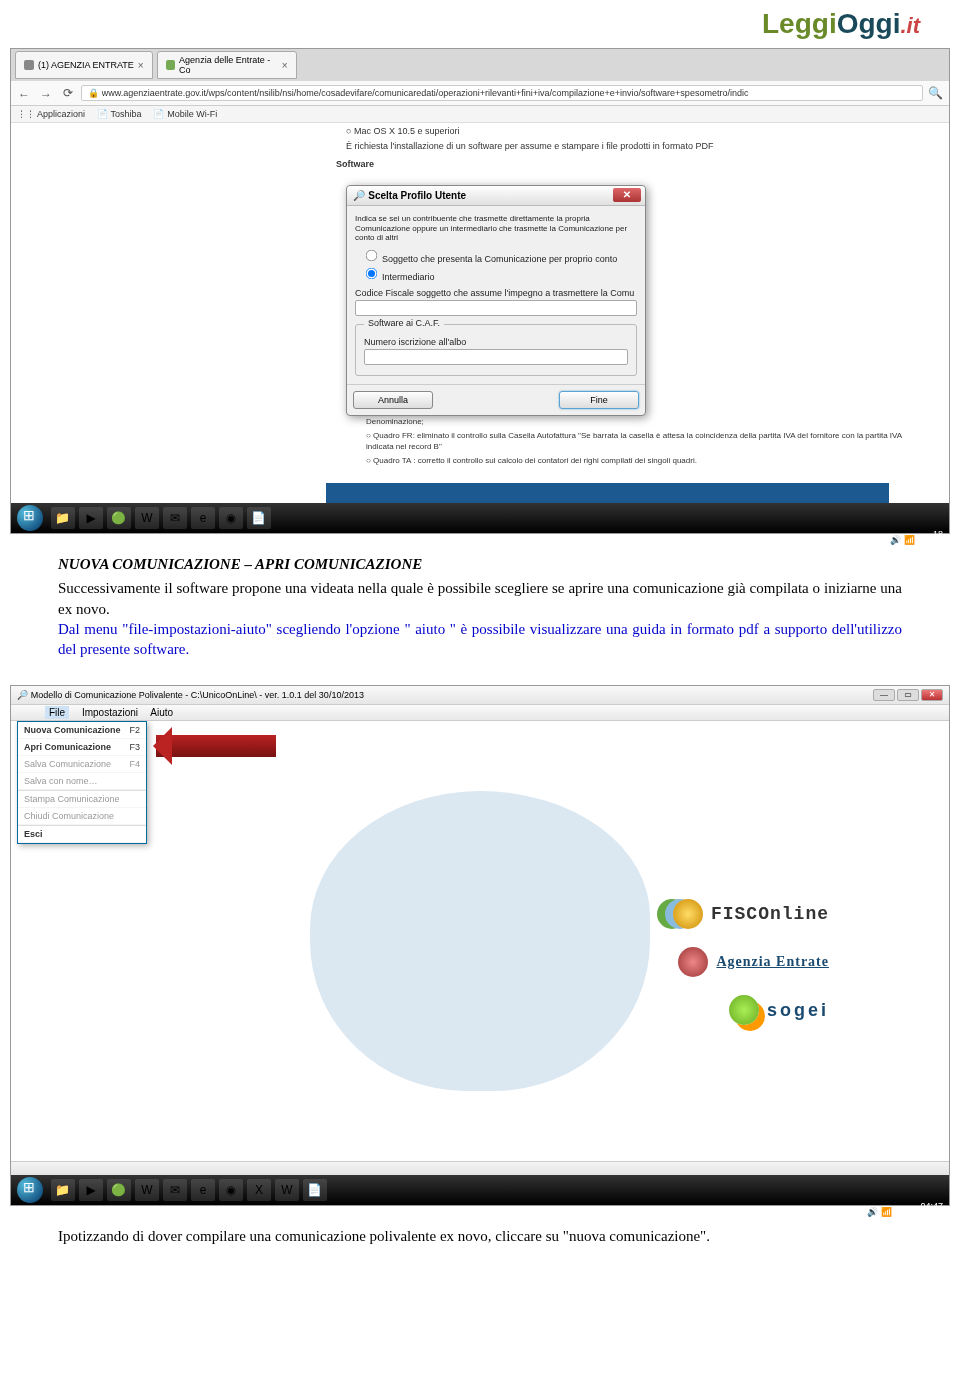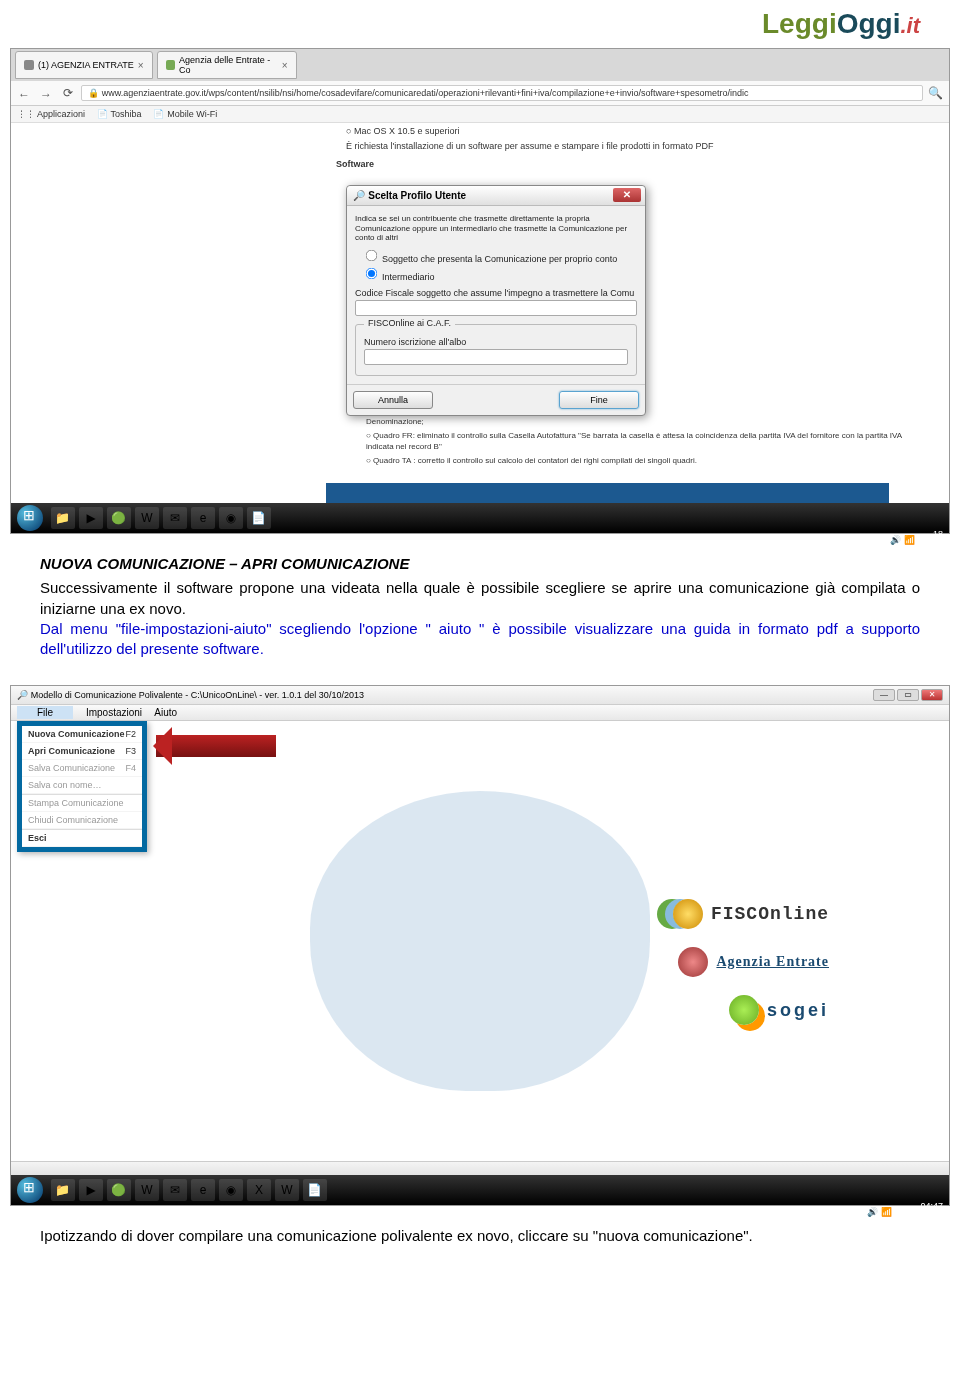--- a/index.html
+++ b/index.html
@@ -38,32 +38,32 @@
 .dlg-btn.primary { border-color: #5aa3d0; box-shadow: 0 0 2px #5aa3d0; }
 .finetext { position: absolute; left: 345px; top: 290px; width: 560px; font-size: 8px; color: #333; line-height: 1.3; }
 .finetext .item { margin: 4px 0; padding-left: 10px; }
 .bluebar { position: absolute; bottom: 0; left: 315px; right: 60px; height: 20px; background: #1c5990; }
 .taskbar { background: linear-gradient(#333,#000); height: 30px; display: flex; align-items: center; padding: 0 6px; position: relative; }
 .start-orb { width: 26px; height: 26px; border-radius: 50%; background: radial-gradient(circle at 30% 30%, #5bd, #036); margin-right: 6px; position: relative; }
 .start-orb::after { content: "⊞"; position: absolute; color: #fff; font-size: 14px; left: 6px; top: 2px; }
 .tb-icon { width: 24px; height: 22px; background: rgba(255,255,255,0.12); margin: 0 2px; border-radius: 2px; display:flex; align-items:center; justify-content:center; font-size:12px; }
 .tb-right { position: absolute; right: 6px; display: flex; align-items: center; gap: 6px; color: #fff; font-size: 9px; margin-top: 43px; }
 .clock { text-align: right; line-height: 1.1; font-size: 9px; }
-.doc-text { padding: 20px 40px; font-family: Liberation Sans, sans-serif; font-size: 15px; line-height: 1.35; text-align: justify; }
+.doc-text { padding: 20px 58px; font-family: Liberation Serif, serif; font-size: 15px; line-height: 1.35; text-align: justify; }
 .doc-text h3 { font-style: italic; font-weight: bold; font-size: 15px; margin-bottom: 4px; }
 .app-frame { margin: 6px 10px 0; border: 1px solid #999; background: #efefef; }
 .app-titlebar { background: linear-gradient(#f9f9f9,#e6e6e6); padding: 3px 6px; font-size: 9px; border-bottom: 1px solid #ccc; display: flex; align-items: center; justify-content: space-between; }
 .win-btns { display: flex; gap: 2px; }
 .win-btn { width: 22px; height: 12px; background: #ddd; border: 1px solid #aaa; font-size: 8px; text-align: center; border-radius: 2px; }
 .win-btn.cls { background: linear-gradient(#e77,#b33); color: #fff; }
 .app-menubar { background: linear-gradient(#fafafa,#e8e8e8); padding: 2px 6px; font-size: 10px; border-bottom: 1px solid #ccc; }
 .app-menubar span { margin-right: 10px; }
-.app-menubar .hl { background: #cde2f5; padding: 1px 20px; }
+.app-menubar .hl { background: #cde2f5; padding: 1px 4px; margin-left: 28px; }
 .app-body { position: relative; background: #fff; height: 440px; overflow: hidden; }
-.dropdown { position: absolute; top: 0; left: 6px; width: 130px; background: #fff; border: 5px solid #0369a1; box-shadow: 2px 2px 6px rgba(0,0,0,0.3); z-index: 5; }
+.dropdown { position: absolute; top: 0; left: 6px; width: 130px; background: #fff; border: 1px solid #0369a1; box-shadow: 2px 2px 6px rgba(0,0,0,0.3); z-index: 5; }
 .dropdown .item { padding: 3px 6px; font-size: 9px; border-bottom: 1px solid #f4f4f4; display: flex; justify-content: space-between; color: #333; }
 .dropdown .item.dis { color: #999; }
 .dropdown .sep { height: 1px; background: #ddd; }
 .arrow { position: absolute; top: 14px; left: 145px; width: 120px; height: 22px; background: linear-gradient(#b22,#711); z-index: 4; }
 .arrow::before { content: ""; position: absolute; left: -22px; top: -8px; border: 19px solid transparent; border-right-color: #b22; }
 .bg-logos { position: absolute; right: 120px; top: 160px; text-align: right; }
 .logo-row { margin: 18px 0; font-size: 18px; font-weight: bold; letter-spacing: 1px; display:flex; align-items:center; justify-content:flex-end; gap:8px;}
 .logo-row .blob { width: 30px; height: 30px; border-radius: 50%; display: inline-block; }
 .bg-shape { position: absolute; left: 50%; top: 50%; transform: translate(-50%,-50%); width: 340px; height: 300px; background: #d5e3ef; border-radius: 60% 60% 55% 55% / 55% 50% 60% 60%; opacity: 0.85; z-index: 1; }
 .app-status { background: linear-gradient(#f4f4f4,#e4e4e4); height: 14px; border-top: 1px solid #ccc; }
@@ -112,21 +112,21 @@
         🔎 <span>Scelta Profilo Utente</span>
         <div class="dlg-close">✕</div>
       </div>
       <div class="dlg-body">
         <div class="intro">Indica se sei un contribuente che trasmette direttamente la propria Comunicazione oppure un intermediario che trasmette la Comunicazione per conto di altri</div>
         <div class="radio-row"><input type="radio" style=""><span>Soggetto che presenta la Comunicazione per proprio conto</span></div>
         <div class="radio-row"><input type="radio" checked="" style=""><span>Intermediario</span></div>
         <div class="dlg-label">Codice Fiscale soggetto che assume l'impegno a trasmettere la Comu</div>
         <input class="dlg-input" style="">
         <div class="fieldset">
-          <div class="legend">FISCOnline ai C.A.F.</div>
+          <div class="legend">Software ai C.A.F.</div>
           <div class="dlg-label">Numero iscrizione all'albo</div>
           <input class="dlg-input" style="">
         </div>
       </div>
       <div class="dlg-buttons">
         <div class="dlg-btn">Annulla</div>
         <div class="dlg-btn primary">Fine</div>
       </div>
     </div>
 

